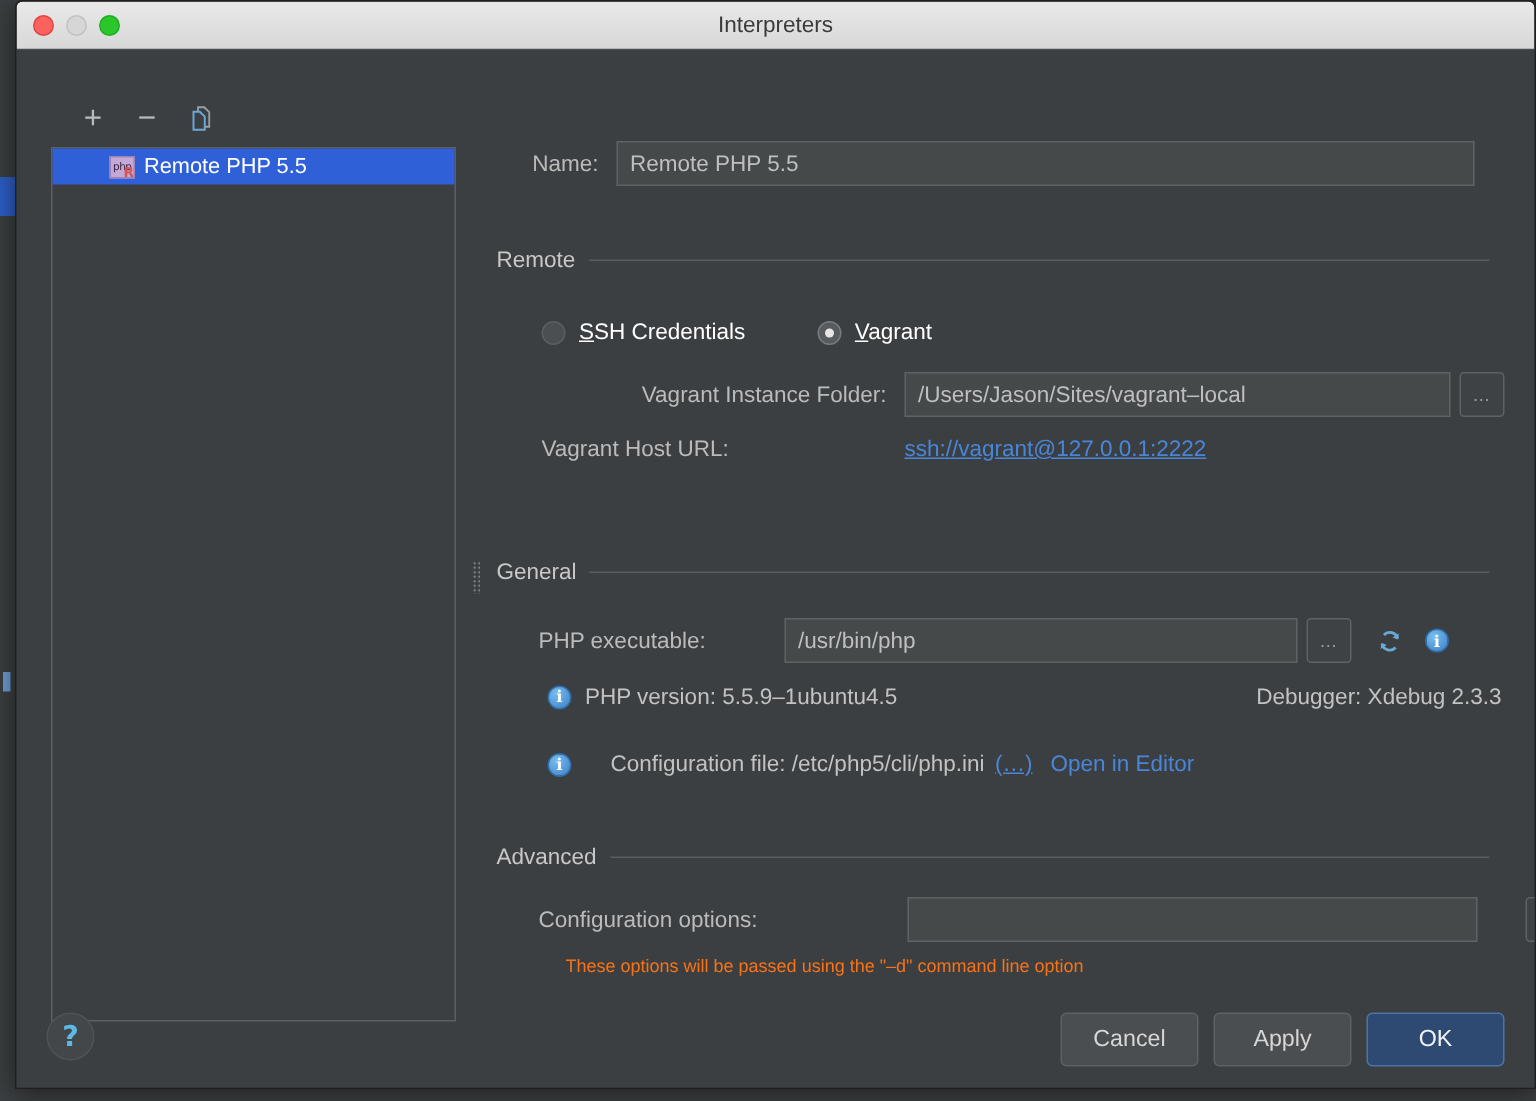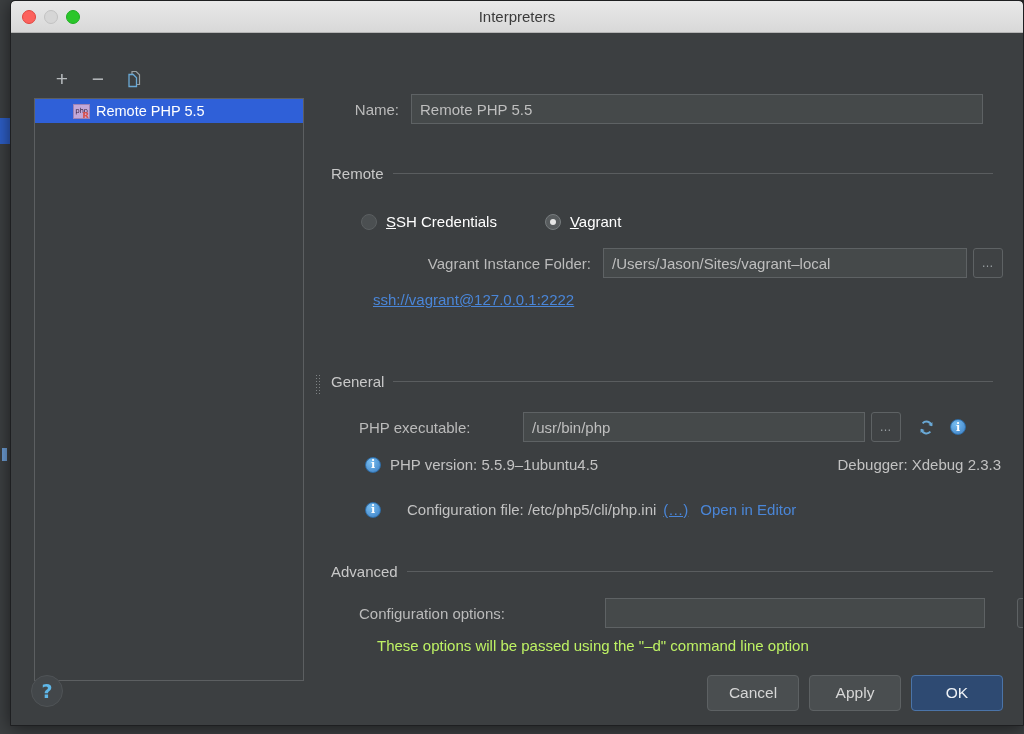--- a/index.html
+++ b/index.html
@@ -197,21 +197,21 @@
     width: 16px; height: 16px; border-radius: 50%;
     background: radial-gradient(circle at 35% 30%, #77bdf0, #3c7fc4);
     border: 1px solid #2f6ea8;
     color: #ffffff; font-size: 11px; font-weight: bold;
     display: flex; align-items: center; justify-content: center;
     font-family: "DejaVu Serif", serif;
     flex: none;
   }
 
   .plain { color: #c2c2c2; font-size: 15px; white-space: nowrap; }
-  .hint  { color: #bef264; font-size: 15px; }
+  .hint  { color: #f97316; font-size: 12px; }
 
   .sync-ico { width: 19px; height: 19px; flex: none; }
 
   
   .help-btn {
     position: absolute; left: 20px; bottom: 20px;
     width: 32px; height: 32px; border-radius: 50%;
     background: #43474a;
     border: 1px solid #4f5356;
     display: flex; align-items: center; justify-content: center;
@@ -308,20 +308,21 @@
 
       <div class="row" style="position:absolute; left:38px; top:215px;">
         <div class="fld-label" style="width:230px;">Vagrant Instance Folder:</div>
         <div class="textfield" style="margin-left:12px; width:364px;">/Users/Jason/Sites/vagrant–local</div>
         <div class="browse-btn" style="margin-left:6px;">
           <span>…</span>
         </div>
       </div>
 
       <div class="row" style="position:absolute; left:38px; top:258px;">
+        <div class="fld-label" style="width:230px; text-align:left;">Vagrant Host URL:</div>
         <a class="link" style="margin-left:12px;">ssh://vagrant@127.0.0.1:2222</a>
       </div>
 
       <div class="section" style="left:8px; top:340px;">
         <div class="grip"></div>
         <div class="stitle">General</div>
         <div class="sline"></div>
       </div>
 
       <div class="row" style="position:absolute; left:36px; top:379px;">

